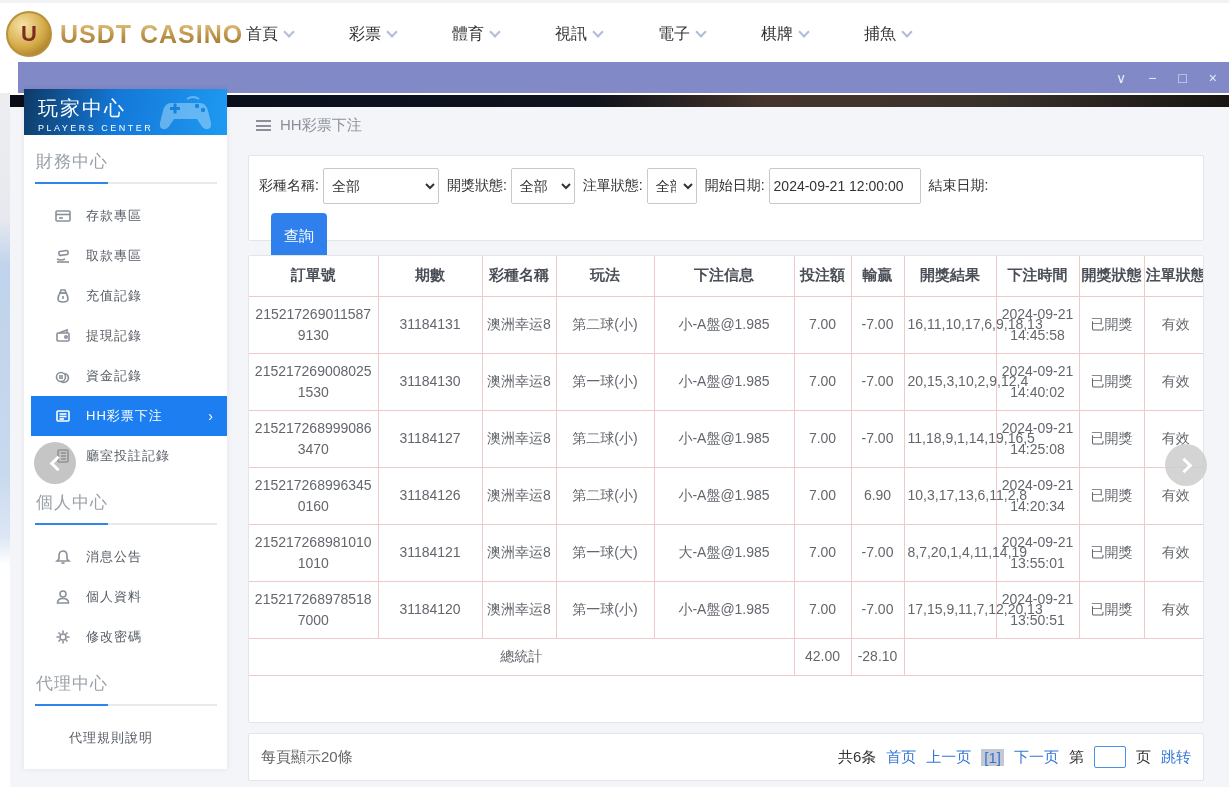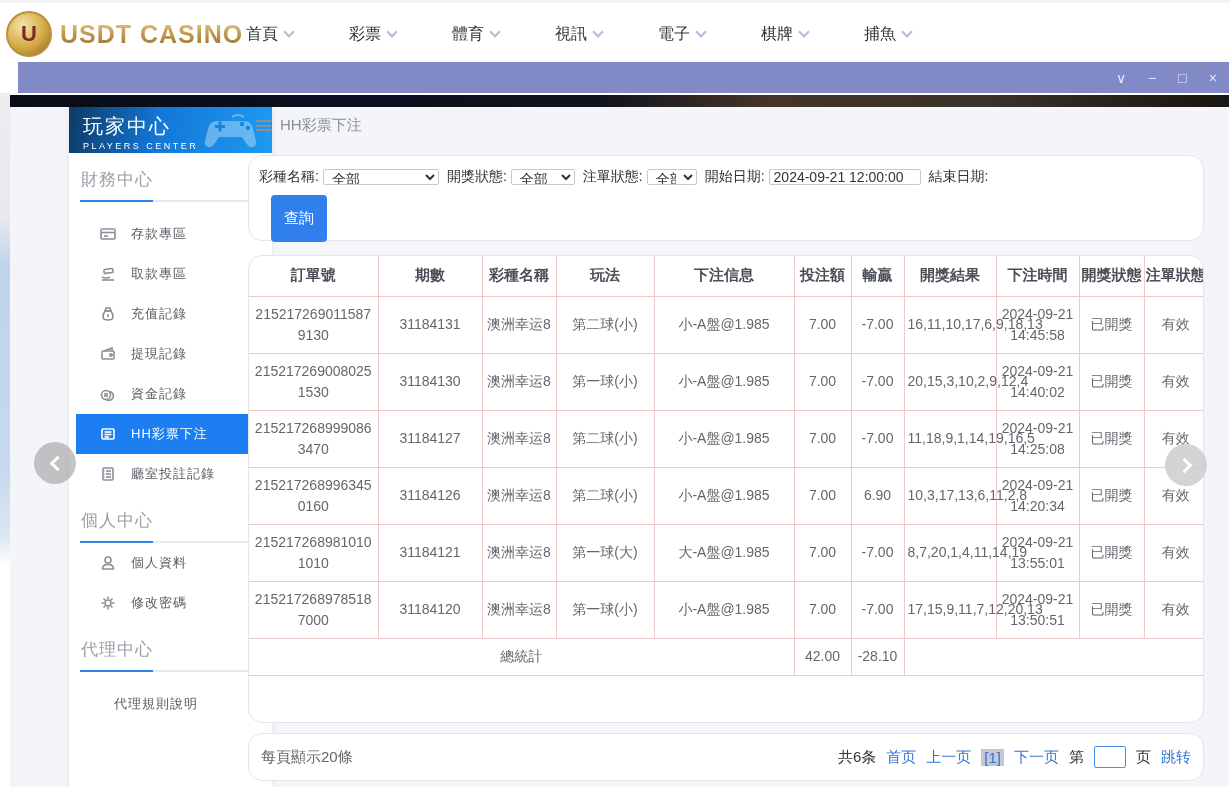--- a/index.html
+++ b/index.html
@@ -29,22 +29,22 @@
   .win-controls span { color:#e7eaf8; font-size:14px; line-height:1; cursor:pointer; }
 
   
   .dark-band { position:absolute; left:10px; top:95px; width:1219px; height:12px;
     background:linear-gradient(90deg,#0a0d17 0%,#0b111f 30%,#10131c 48%,#45342b 62%,#3a332c 80%,#181512 100%); }
   .content-bg { position:absolute; left:10px; top:107px; width:1219px; height:680px; background:#f3f5f8; }
   .left-strip { position:absolute; left:0; top:93px; width:10px; height:694px;
     background:linear-gradient(180deg,#ededf0 0%,#e7e9ee 18%,#bfd3ec 25%,#c8d9ee 55%,#dde7f4 64%,#ffffff 68%,#ffffff 100%); }
 
   
-  .sidebar { position:absolute; left:24px; top:107px; width:203px; height:680px; background:#fff;
-    box-shadow:0 0 6px rgba(0,0,0,0.08); z-index:6;margin-left:45px; }
+  .sidebar { position:absolute; left:24px; top:89px; width:203px; height:680px; background:#fff;
+    box-shadow:0 0 6px rgba(0,0,0,0.08); z-index:6; }
   .side-header { position:relative; height:46px; overflow:hidden;
     background:linear-gradient(100deg,#0d3a66 0%, #1478d8 45%, #1e9af2 100%);
     color:#fff; padding:6px 0 0 14px; }
   .side-header .t1 { font-size:20px; letter-spacing:2px; }
   .side-header .t2 { font-size:9px; letter-spacing:2.5px; margin-top:1px; }
   .side-header svg.pad { position:absolute; right:8px; top:4px; opacity:.45; }
   .side-section-title { margin:15px 0 0 12px; font-size:17px; color:#9aa0a8; letter-spacing:1px; }
   .side-divider { margin:9px 10px 0 11px; height:2px; background:#e9e9e9; position:relative; }
   .side-divider::before { content:""; position:absolute; left:0; top:0; height:2px; width:40%; background:#2e86ec; }
   .side-item { display:flex; align-items:center; height:40px; padding-left:30px; cursor:pointer; color:#565c64; }
@@ -64,25 +64,25 @@
   .car-chev { width:11px; height:11px; border-right:3px solid #fff; border-bottom:3px solid #fff; }
   .car-left  .car-chev { transform:rotate(135deg); margin-left:4px; }
   .car-right .car-chev { transform:rotate(-45deg); margin-right:4px; }
 
   
   .breadcrumb { position:absolute; left:256px; top:116px; display:flex; align-items:center; gap:9px;
     color:#8a8f99; font-size:15px; z-index:7; }
   .burger { width:15px; height:11px; border-top:2px solid #8a8f99; border-bottom:2px solid #8a8f99; position:relative; }
   .burger::after { content:""; position:absolute; left:0; top:2.5px; width:100%; height:2px; background:#8a8f99; }
 
-  .panel { position:absolute; left:248px; width:956px; background:#fff; border:1px solid #e2e5ea; border-radius:14px; z-index:7; }
+  .panel { position:absolute; left:248px; width:956px; background:#fff; border:1px solid #e2e5ea; border-radius:2px; z-index:7; }
   .filter-panel { top:155px; height:86px; padding:12px 10px 0 10px; }
   .filter-row { display:flex; align-items:center; font-size:14px; color:#333; }
   .filter-row label { margin-right:4px; white-space:nowrap; }
-  .filter-row select, .filter-row input[type=text] { height:16px; border:1px solid #c6c9ce; border-radius:2px;
+  .filter-row select, .filter-row input[type=text] { height:36px; border:1px solid #c6c9ce; border-radius:2px;
     font-size:14px; color:#333; background:#fff; padding:0 4px; font-family:inherit; margin-right:8px; }
   .sel-lottery { width:116px; } .sel-draw { width:64px; } .sel-order { width:50px; }
   .inp-date { width:152px; }
   .btn-search { margin:9px 0 0 12px; background:#2f80ed; color:#fff; border:none; border-radius:4px;
     font-size:15px; padding:14px 13px; cursor:pointer; font-family:inherit; }
 
   .table-panel { top:255px; height:468px; overflow:hidden; }
   table.bets { width:100%; border-collapse:collapse; table-layout:fixed; }
   table.bets th { height:40px; font-size:15px; color:#4a4f57; font-weight:bold; }
   table.bets td { font-size:14px; color:#63676d; text-align:center; padding:4px 3px; line-height:1.5; }
@@ -258,20 +258,29 @@
           <line x1="4.5" y1="11" x2="5" y2="11"></line>
         </svg>
       </span>
     <span class="lbl">廳室投註記錄</span>
     </div>
 
 
   <div class="side-section-title">個人中心</div>
   <div class="side-divider"></div>
 
+  <div class="side-item" style="margin-top:12px">
+    <span class="ic">
+        <svg width="16" height="16" viewBox="0 0 16 16">
+          <path d="M8 2 Q12 2 12 7 L12 10 L14 12 L2 12 L4 10 L4 7 Q4 2 8 2 Z"></path>
+          <path d="M6.5 13.5 Q8 15 9.5 13.5"></path>
+        </svg>
+      </span>
+    <span class="lbl">消息公告</span>
+    </div>
 
   <div class="side-item">
     <span class="ic">
         <svg width="16" height="16" viewBox="0 0 16 16">
           <circle cx="8" cy="5" r="3"></circle>
           <path d="M2.5 14 Q2.5 9.5 8 9.5 Q13.5 9.5 13.5 14 Z"></path>
         </svg>
       </span>
     <span class="lbl">個人資料</span>
     </div>

